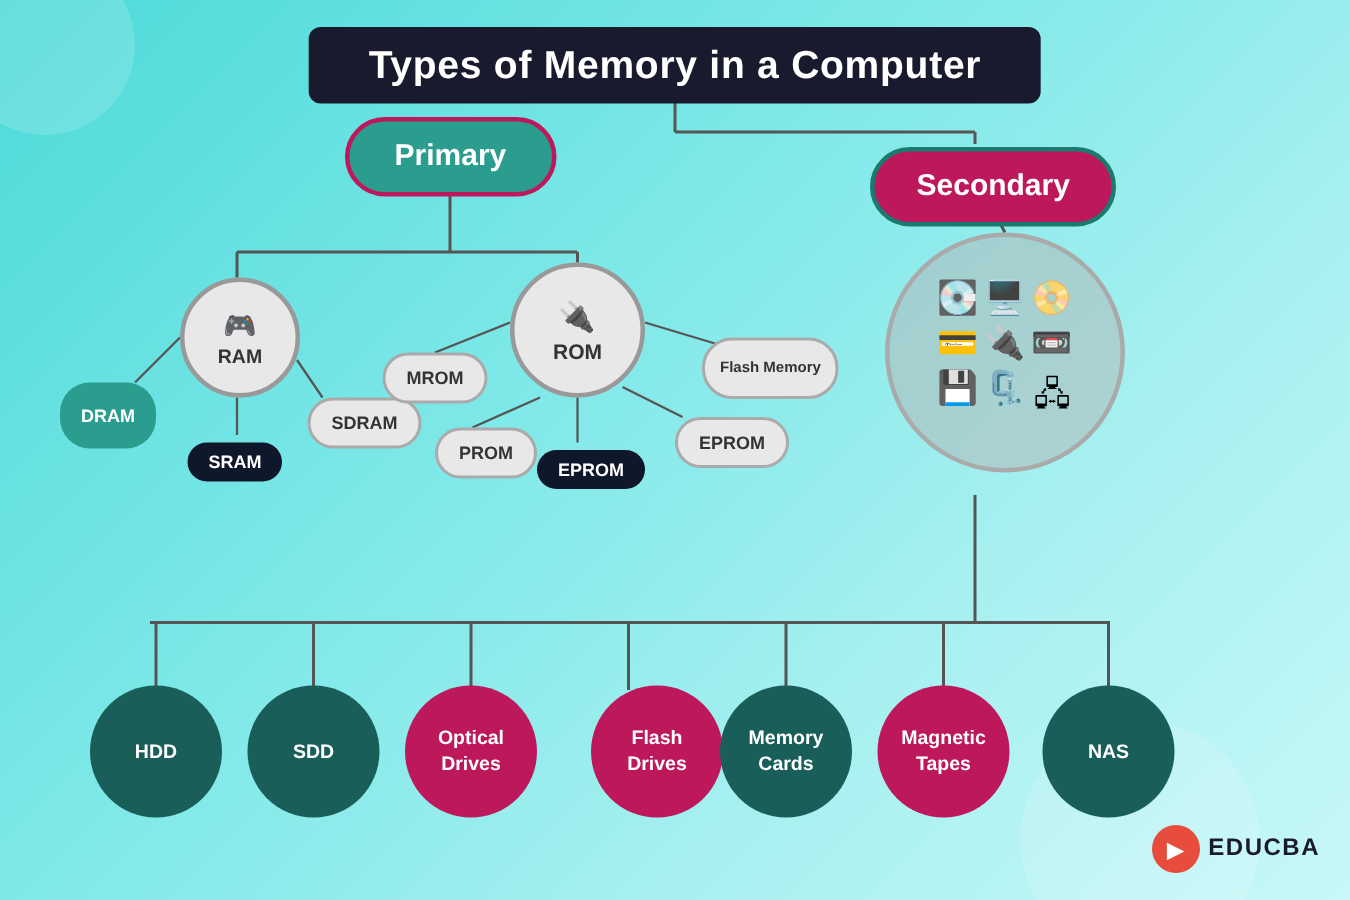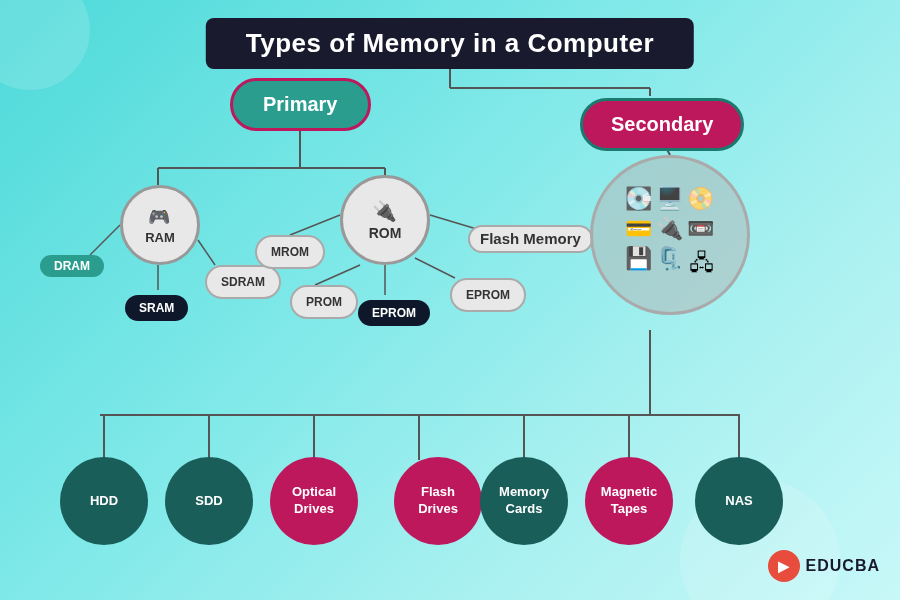--- a/index.html
+++ b/index.html
@@ -123,21 +123,21 @@
       font-weight: bold;
       color: #333;
       text-align: center;
     }
 
     
     .teal-pill {
       position: absolute;
       background: #2a9d8f;
       border-radius: 20px;
-      padding: 4px 14px;
+      padding: 15px 14px;
       font-size: 12px;
       font-weight: bold;
       color: white;
       text-align: center;
     }
 
     
     .green-oval {
       position: absolute;
       background: #0f172a;
@@ -302,21 +302,21 @@
 <div class="green-oval" style="top:295px; left:125px;">SRAM</div>
 
 <div class="oval-node" style="top:235px; left:255px;">MROM</div>
 
 <div class="oval-node" style="top:285px; left:290px;">PROM</div>
 
 <div class="green-oval" style="top:300px; left:358px;">EPROM</div>
 
 <div class="oval-node" style="top:278px; left:450px;">EPROM</div>
 
-<div class="oval-node" style="top:225px; left:468px; font-size:15px; line-height:1.3; padding:2px 10px;">Flash Memory</div>
+<div class="oval-node" style="top:225px; left:468px; font-size:10px; line-height:1.3; padding:12px 10px;">Flash Memory</div>
 
 <div class="secondary-circle">
   <div class="icons-grid">
     <span>💽</span>
     <span>🖥️</span>
     <span>📀</span>
     <span>💳</span>
     <span>🔌</span>
     <span>📼</span>
     <span>💾</span>

